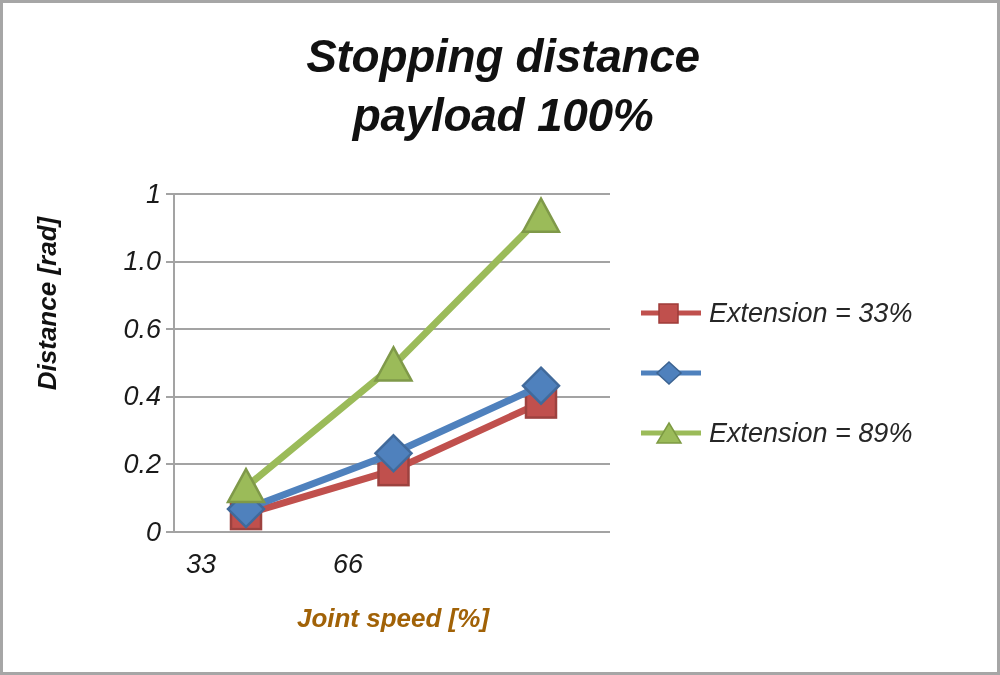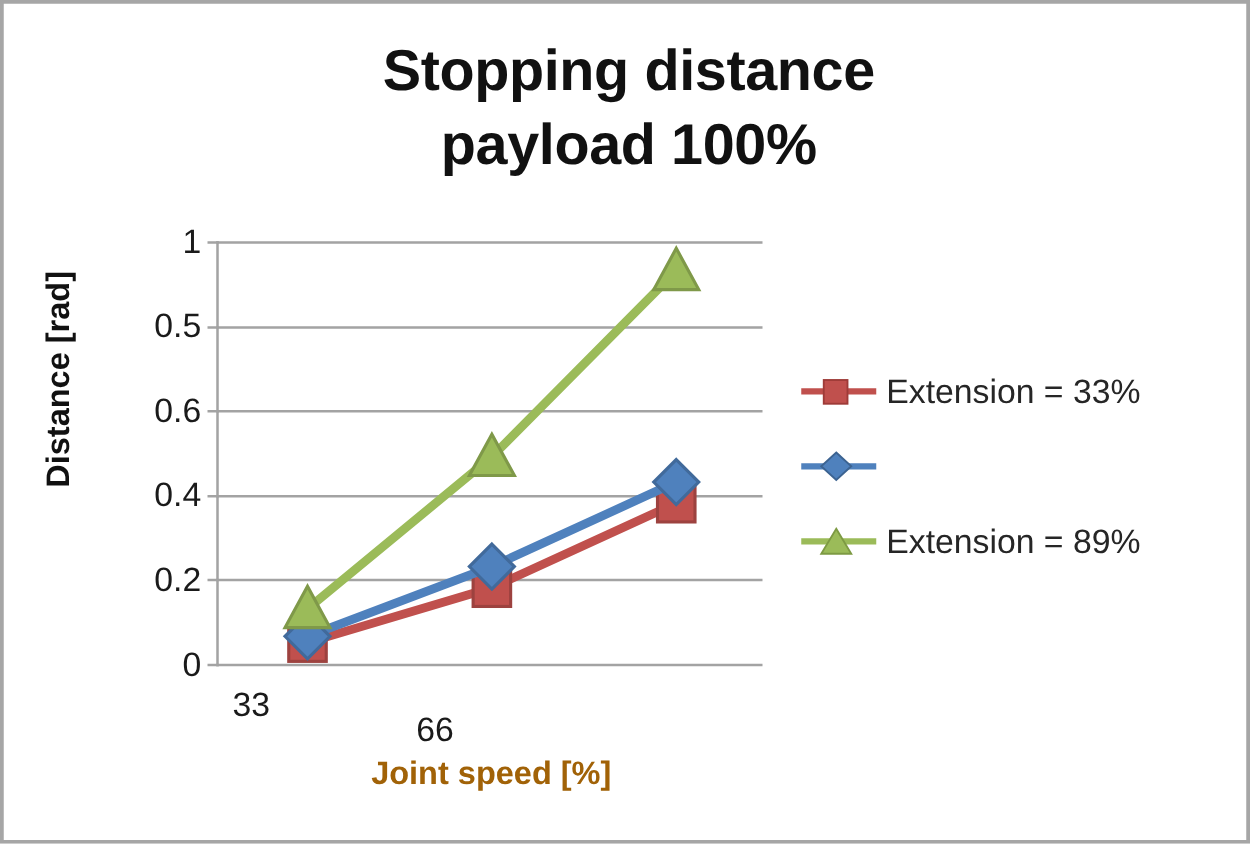--- a/index.html
+++ b/index.html
@@ -11,20 +11,21 @@
     font-family: "Liberation Sans", sans-serif;
   }
   #chart-root {
     position: relative;
     width: 1000px;
     height: 675px;
     background: #ffffff;
     box-sizing: border-box;
     border: 3px solid #a6a6a6;
     overflow: hidden;
+    font-style: italic;
   }
 
   
   .chart-title {
     position: absolute;
     left: 0;
     top: 24px;
     width: 1000px;
     text-align: center;
     font-size: 46px;
@@ -177,29 +178,29 @@
   <div class="axis-line-y"></div>
   <div class="tick-y" style="top:190px;"></div>
   <div class="tick-y" style="top:257.6px;"></div>
   <div class="tick-y" style="top:325.2px;"></div>
   <div class="tick-y" style="top:392.8px;"></div>
   <div class="tick-y" style="top:460.4px;"></div>
   <div class="tick-y" style="top:528px;"></div>
 
   <div class="ylabels-wrap">
     <div class="ylabel" style="top:191px;">1</div>
-    <div class="ylabel" style="top:258px;">0.5</div>
+    <div class="ylabel" style="top:258px;">1.0</div>
     <div class="ylabel" style="top:326px;">0.6</div>
     <div class="ylabel" style="top:393px;">0.4</div>
     <div class="ylabel" style="top:461px;">0.2</div>
     <div class="ylabel" style="top:529px;">0</div>
   </div>
 
   <div class="xlabel" style="left:243px;">33</div>
-  <div class="xlabel" style="left:390px;margin-top:20px;">66</div>
+  <div class="xlabel" style="left:390px;">66</div>
 
   <svg class="series-svg" viewBox="0 0 1000 675">
     <g id="series-plot">
         <polyline points="243,511.1 390.5,467.16 538,399.56" fill="none" stroke="#C0504D" stroke-width="7" stroke-linejoin="round" stroke-linecap="butt"></polyline>
         <rect x="228" y="496.1" width="30" height="30" fill="#C0504D" stroke="#9d423f" stroke-width="2.5"></rect>
         <rect x="375.5" y="452.16" width="30" height="30" fill="#C0504D" stroke="#9d423f" stroke-width="2.5"></rect>
         <rect x="523" y="384.56" width="30" height="30" fill="#C0504D" stroke="#9d423f" stroke-width="2.5"></rect>
         <polyline points="243,506.03 390.5,450.26 538,382.65999999999997" fill="none" stroke="#4F81BD" stroke-width="7" stroke-linejoin="round" stroke-linecap="butt"></polyline>
         <polygon points="243 488.03 261 506.03 243 524.03 225 506.03" fill="#4F81BD" stroke="#416a9b" stroke-width="2.5"></polygon>
         <polygon points="390.5 432.26 408.5 450.26 390.5 468.26 372.5 450.26" fill="#4F81BD" stroke="#416a9b" stroke-width="2.5"></polygon>

